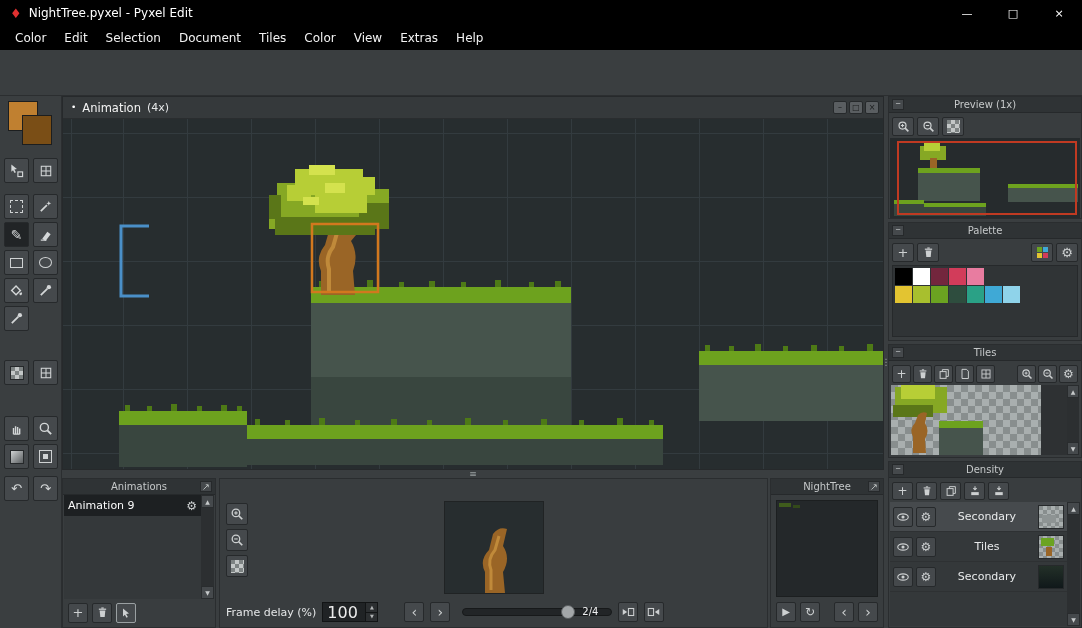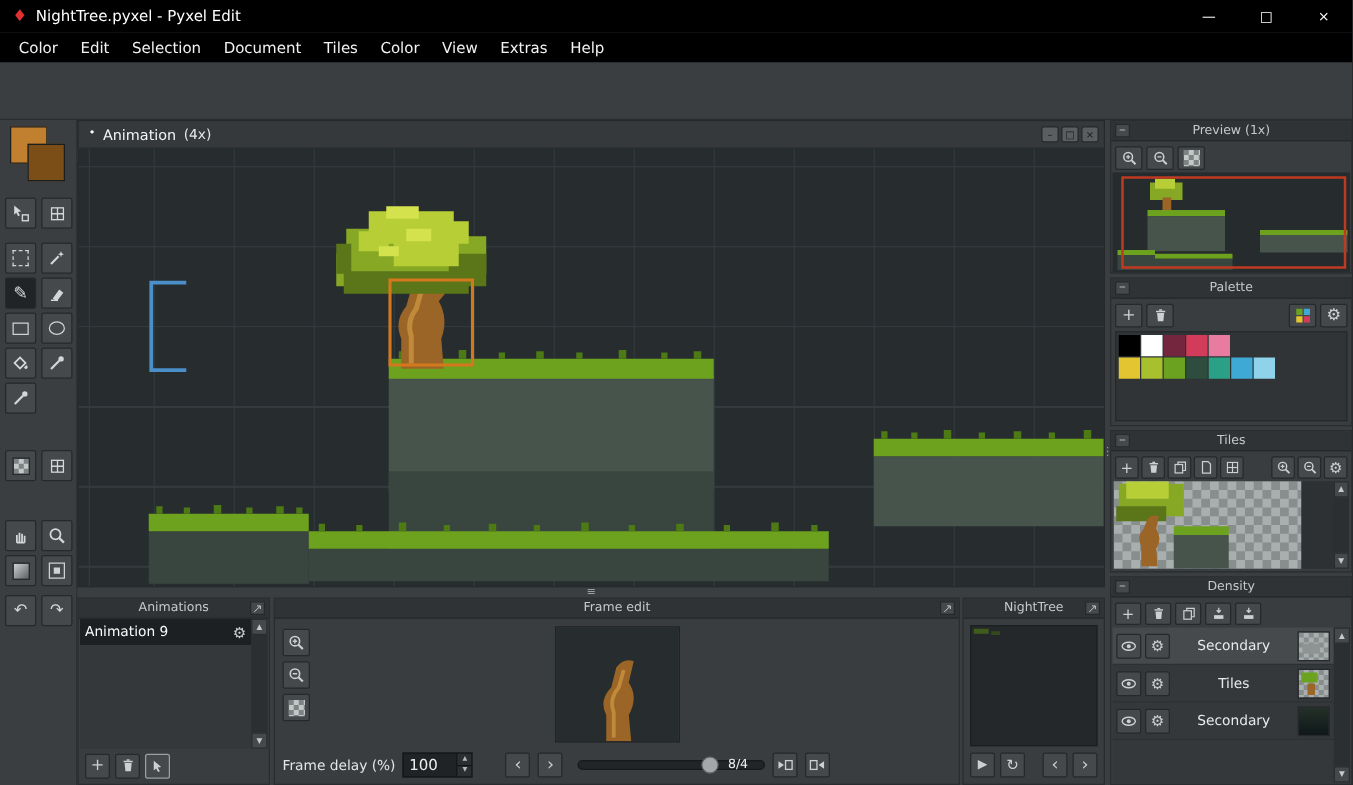--- a/index.html
+++ b/index.html
@@ -447,28 +447,20 @@
         </span>
       <span class="btn mini-btn" style="border:1px solid #9aa0a2;">
           <svg class="ic" width="12" height="12">
             <use href="#i-cursor"></use>
           </svg>
         </span>
     </div>
   </div>
 
   <div class="panel" style="left:219px;top:478px;width:549px;height:150px;">
-    <div class="panel-header">
-      <span>Frame edit</span>
-      <span class="hdr-box r">
-          <svg class="ic" width="8" height="8">
-            <use href="#i-pop"></use>
-          </svg>
-        </span>
-    </div>
     <div class="btn abs" style="left:6px;top:24px;width:22px;height:22px;">
         <svg class="ic" width="14" height="14">
           <use href="#i-zoom-in"></use>
         </svg>
       </div>
     <div class="btn abs" style="left:6px;top:50px;width:22px;height:22px;">
         <svg class="ic" width="14" height="14">
           <use href="#i-zoom-out"></use>
         </svg>
       </div>
@@ -478,33 +470,33 @@
     <div class="abs" style="left:50%;transform:translateX(-50%);top:22px;width:100px;height:93px;border:1px solid #202324;">
       <svg width="98" height="91">
         <rect x="0" y="0" width="98" height="91" fill="#272d2f"></rect>
         <path d="M40 91 L40 70 Q34 58 44 48 L48 32 Q54 24 62 27 L58 44 Q66 56 58 70 L60 91 Z" fill="#9a6526"></path>
         <path d="M46 88 L46 68 Q42 57 50 48 L54 34" fill="none" stroke-width="3" stroke="#c08a3a"></path>
       </svg>
     </div>
     <div class="abs" style="left:6px;right:6px;bottom:3px;height:24px;display:flex;align-items:center;gap:6px;">
       <span style="font-size:11px;color:#e4e6e7;">Frame delay (%)</span>
       <span style="display:flex;width:56px;height:20px;background:#202325;border:1px solid #121415;">
-        <input style="flex: 1 1 0%; min-width: 0px; background: transparent; border: none; color: rgb(236, 236, 236); font-size: 12px; padding-left: 4px; outline: none;" value="100">
+        <input style="flex: 1 1 0%; min-width: 0px; background: transparent; border: none; color: rgb(236, 236, 236); font-size: 16px; padding-left: 4px; outline: none;" value="100">
         <span style="width:12px;display:flex;flex-direction:column;border-left:1px solid #121415;">
           <span class="glyph" style="flex:1;background:#2c2f31;font-size:5px;color:#b4b7b8;display:flex;align-items:center;justify-content:center;">▲</span>
           <span class="glyph" style="flex:1;background:#2c2f31;font-size:5px;color:#b4b7b8;display:flex;align-items:center;justify-content:center;border-top:1px solid #121415;">▼</span>
         </span>
       </span>
       <span style="width:14px;"></span>
       <span class="btn mini-btn glyph" style="font-size:14px;">‹</span>
       <span class="btn mini-btn glyph" style="font-size:14px;">›</span>
       <span style="position:relative;width:150px;height:16px;margin-left:6px;">
         <span class="abs" style="left:0;top:4px;width:150px;height:8px;background:#222527;border-radius:4px;border:1px solid #17191a;"></span>
         <span class="abs" style="left:66%;top:1px;width:14px;height:14px;background:#a3a7a9;border-radius:50%;border:1px solid #5a5e60;"></span>
-        <span class="abs" style="left:80%;top:2px;font-size:10px;color:#f0f1f2;">8/4</span>
+        <span class="abs" style="left:80%;top:2px;font-size:10px;color:#f0f1f2;">2/4</span>
       </span>
       <span class="btn mini-btn">
           <svg class="ic" width="14" height="14">
             <use href="#i-onion-l"></use>
           </svg>
         </span>
       <span class="btn mini-btn">
           <svg class="ic" width="14" height="14">
             <use href="#i-onion-r"></use>
           </svg>

